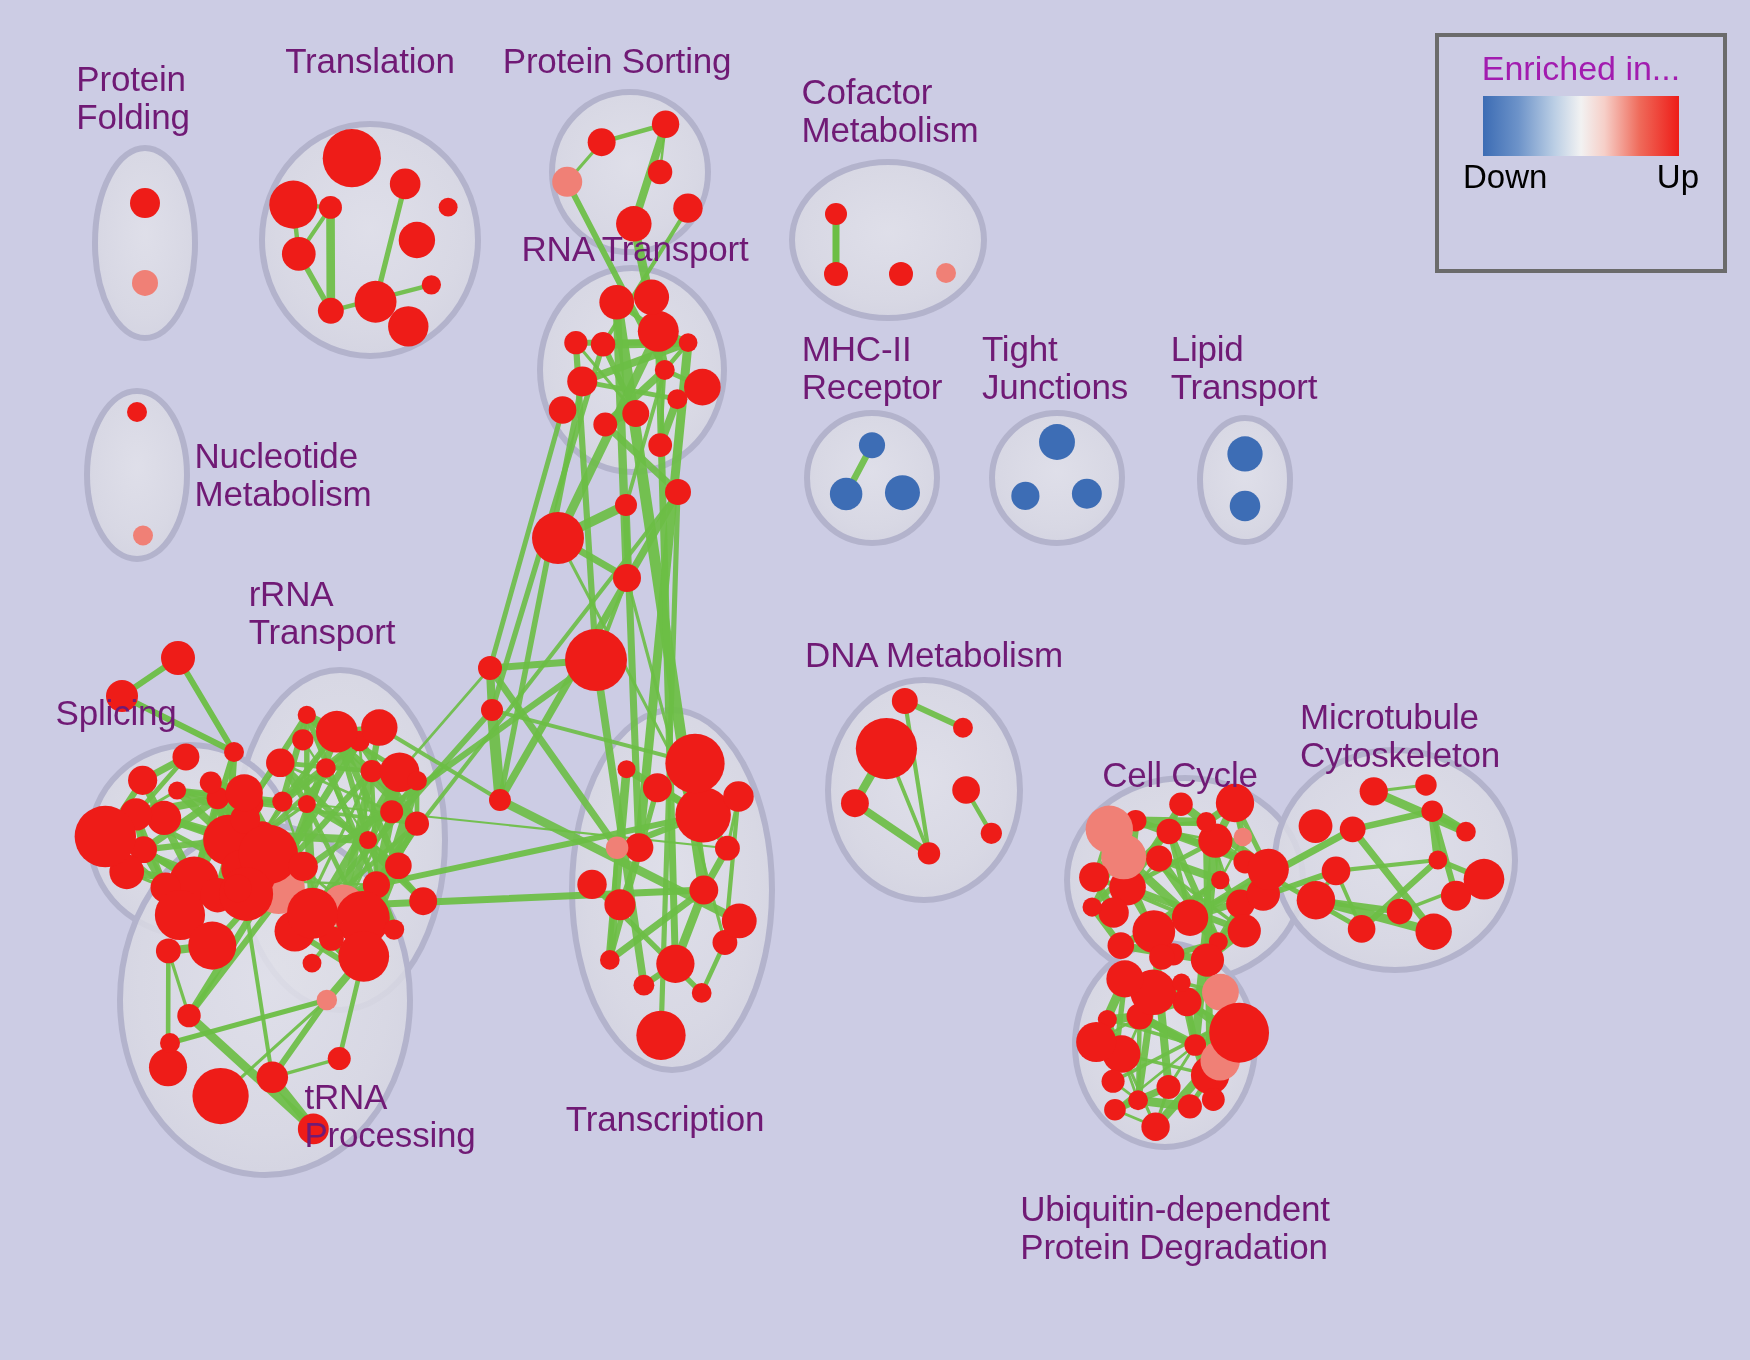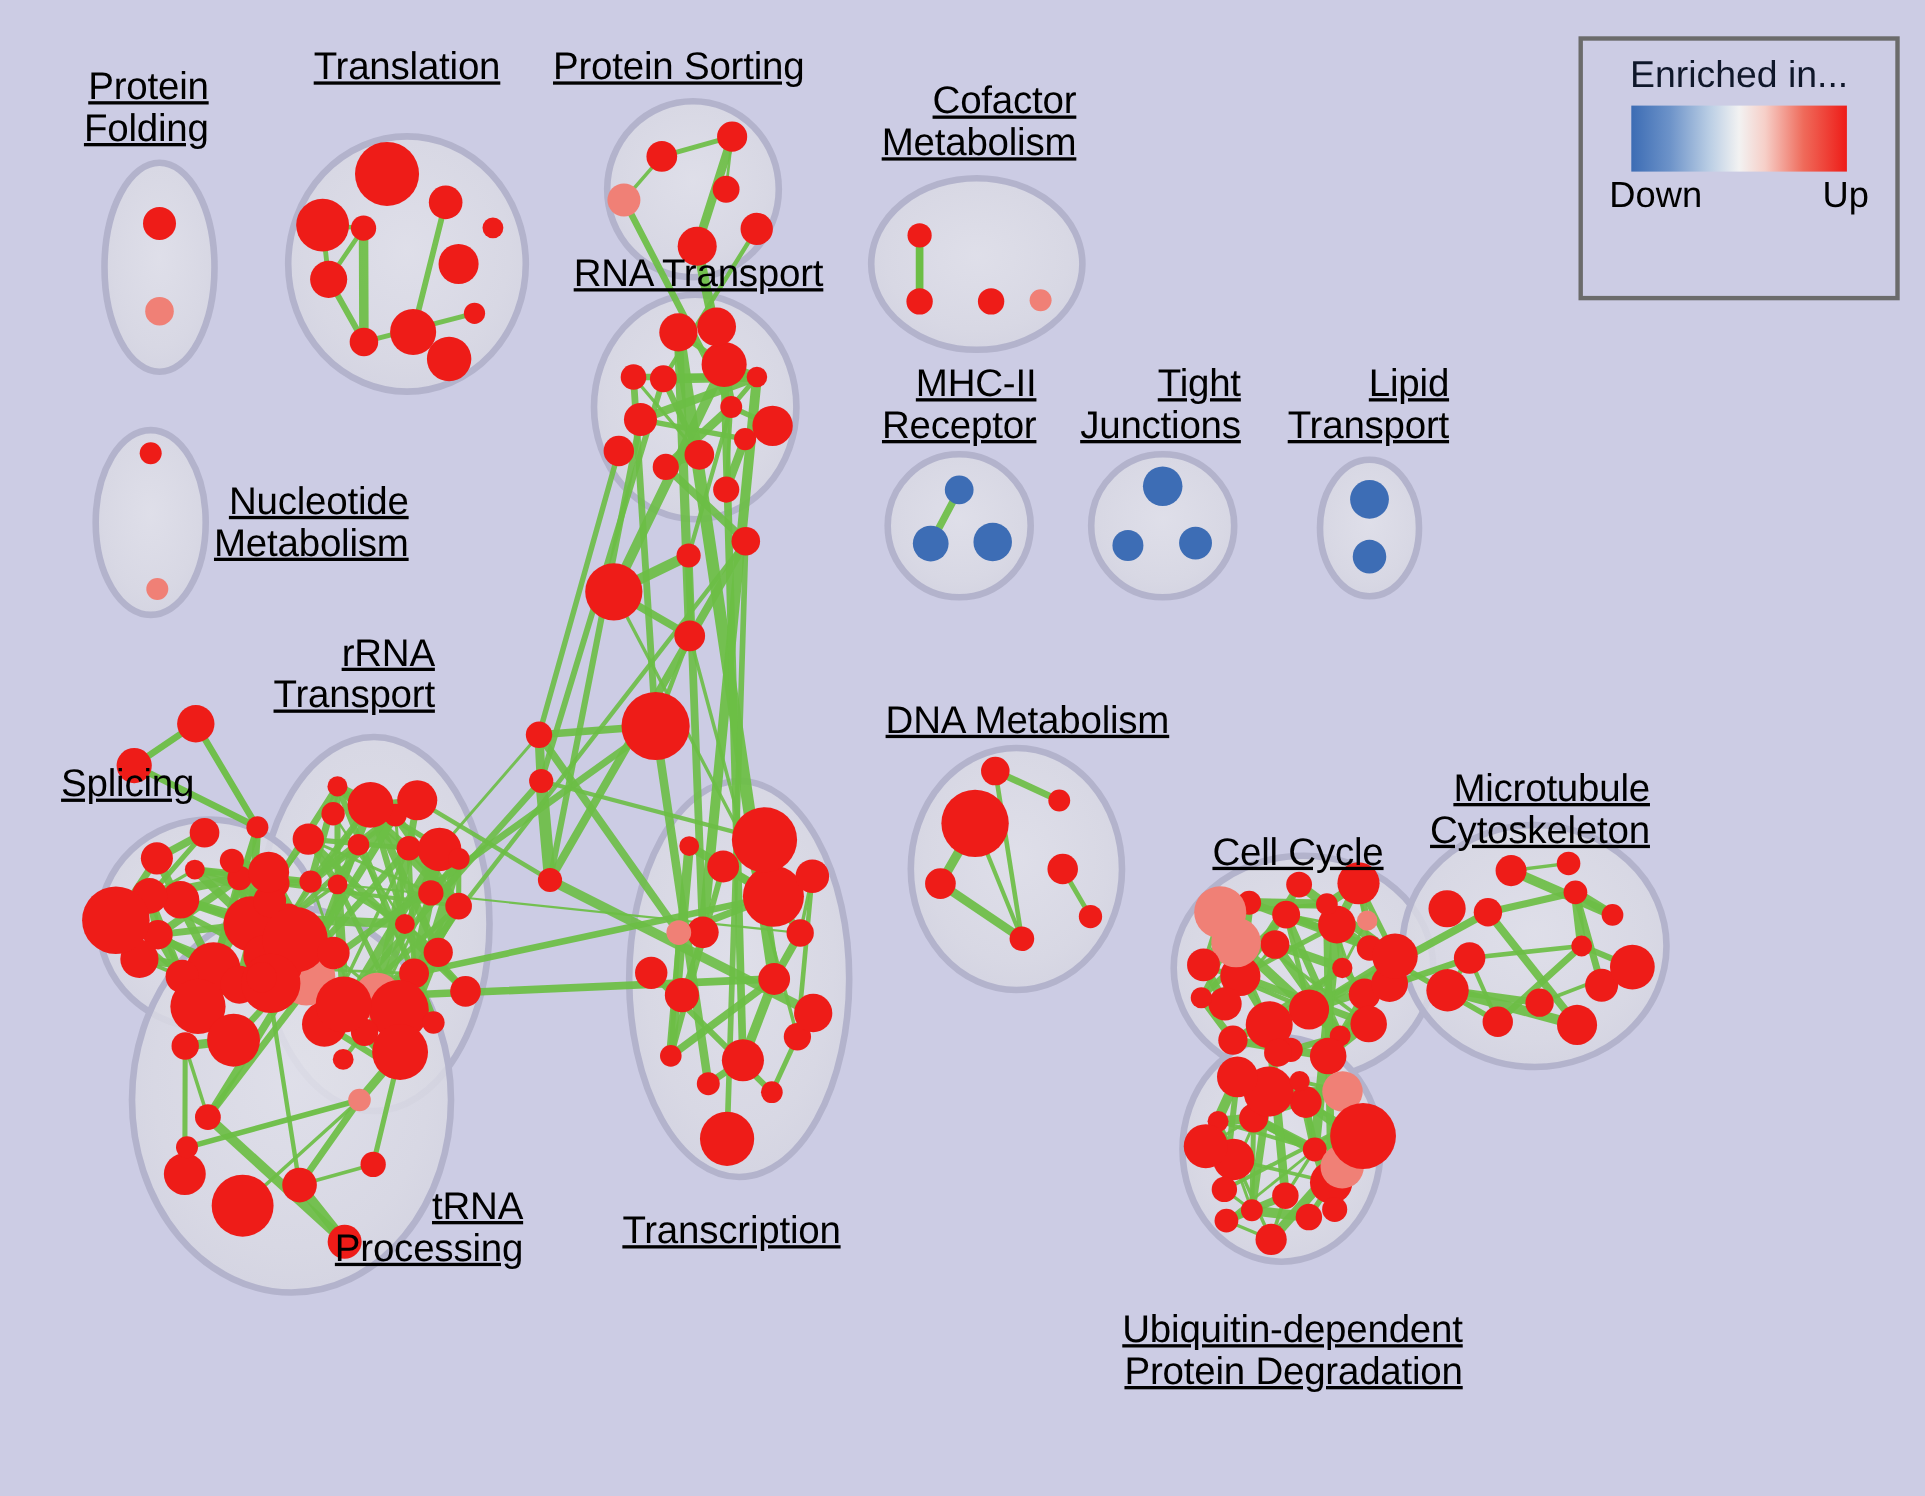--- a/index.html
+++ b/index.html
@@ -1,21 +1,21 @@
 <!DOCTYPE html>
 <html><head>
 <meta charset="utf-8">
 <style>
   html,body{margin:0;padding:0;background:#ffffff;}
   body{font-family:"Liberation Sans",sans-serif;}
   #canvas{position:relative;width:1750px;height:1360px;background:#ccccE4;overflow:hidden;}
   #net{position:absolute;inset:0;width:1750px;height:1360px;}
-  .lbl{position:absolute;color:#000000;font-family:"Liberation Sans",sans-serif;font-size:35px;line-height:1.08;text-align:right;white-space:pre-line;transform:translateX(-50%);letter-spacing:-0.2px;text-decoration:underline;}
+  .lbl{position:absolute;color:#701a75;font-family:"Liberation Sans",sans-serif;font-size:35px;line-height:1.08;text-align:left;white-space:pre-line;transform:translateX(-50%);letter-spacing:-0.2px;}
   #legend{position:absolute;left:1435px;top:33px;width:292px;height:240px;border:4px solid #6b6b6b;background:#ccccE4;box-sizing:border-box;}
-  #legend .ltitle{text-align:center;font-size:34px;color:#0f172a;margin-top:12px;}
+  #legend .ltitle{text-align:center;font-size:34px;color:#a21caf;margin-top:12px;}
   #legend .bar{width:196px;height:60px;margin:8px auto 0 auto;
      background:linear-gradient(to right,#3c6cb4 0%,#6d93c9 18%,#b9cde4 36%,#f2f2f2 50%,#f6cfc8 62%,#ef6a5a 80%,#ee1c18 100%);}
   #legend .ends{display:flex;justify-content:space-between;width:236px;margin:2px auto 0 auto;font-size:33px;text-align:right;}
   #legend .sub{text-align:center;font-size:28px;line-height:1.12;margin-top:4px;}
 </style>
 </head>
 <body>
 
 <div id="canvas">
 

